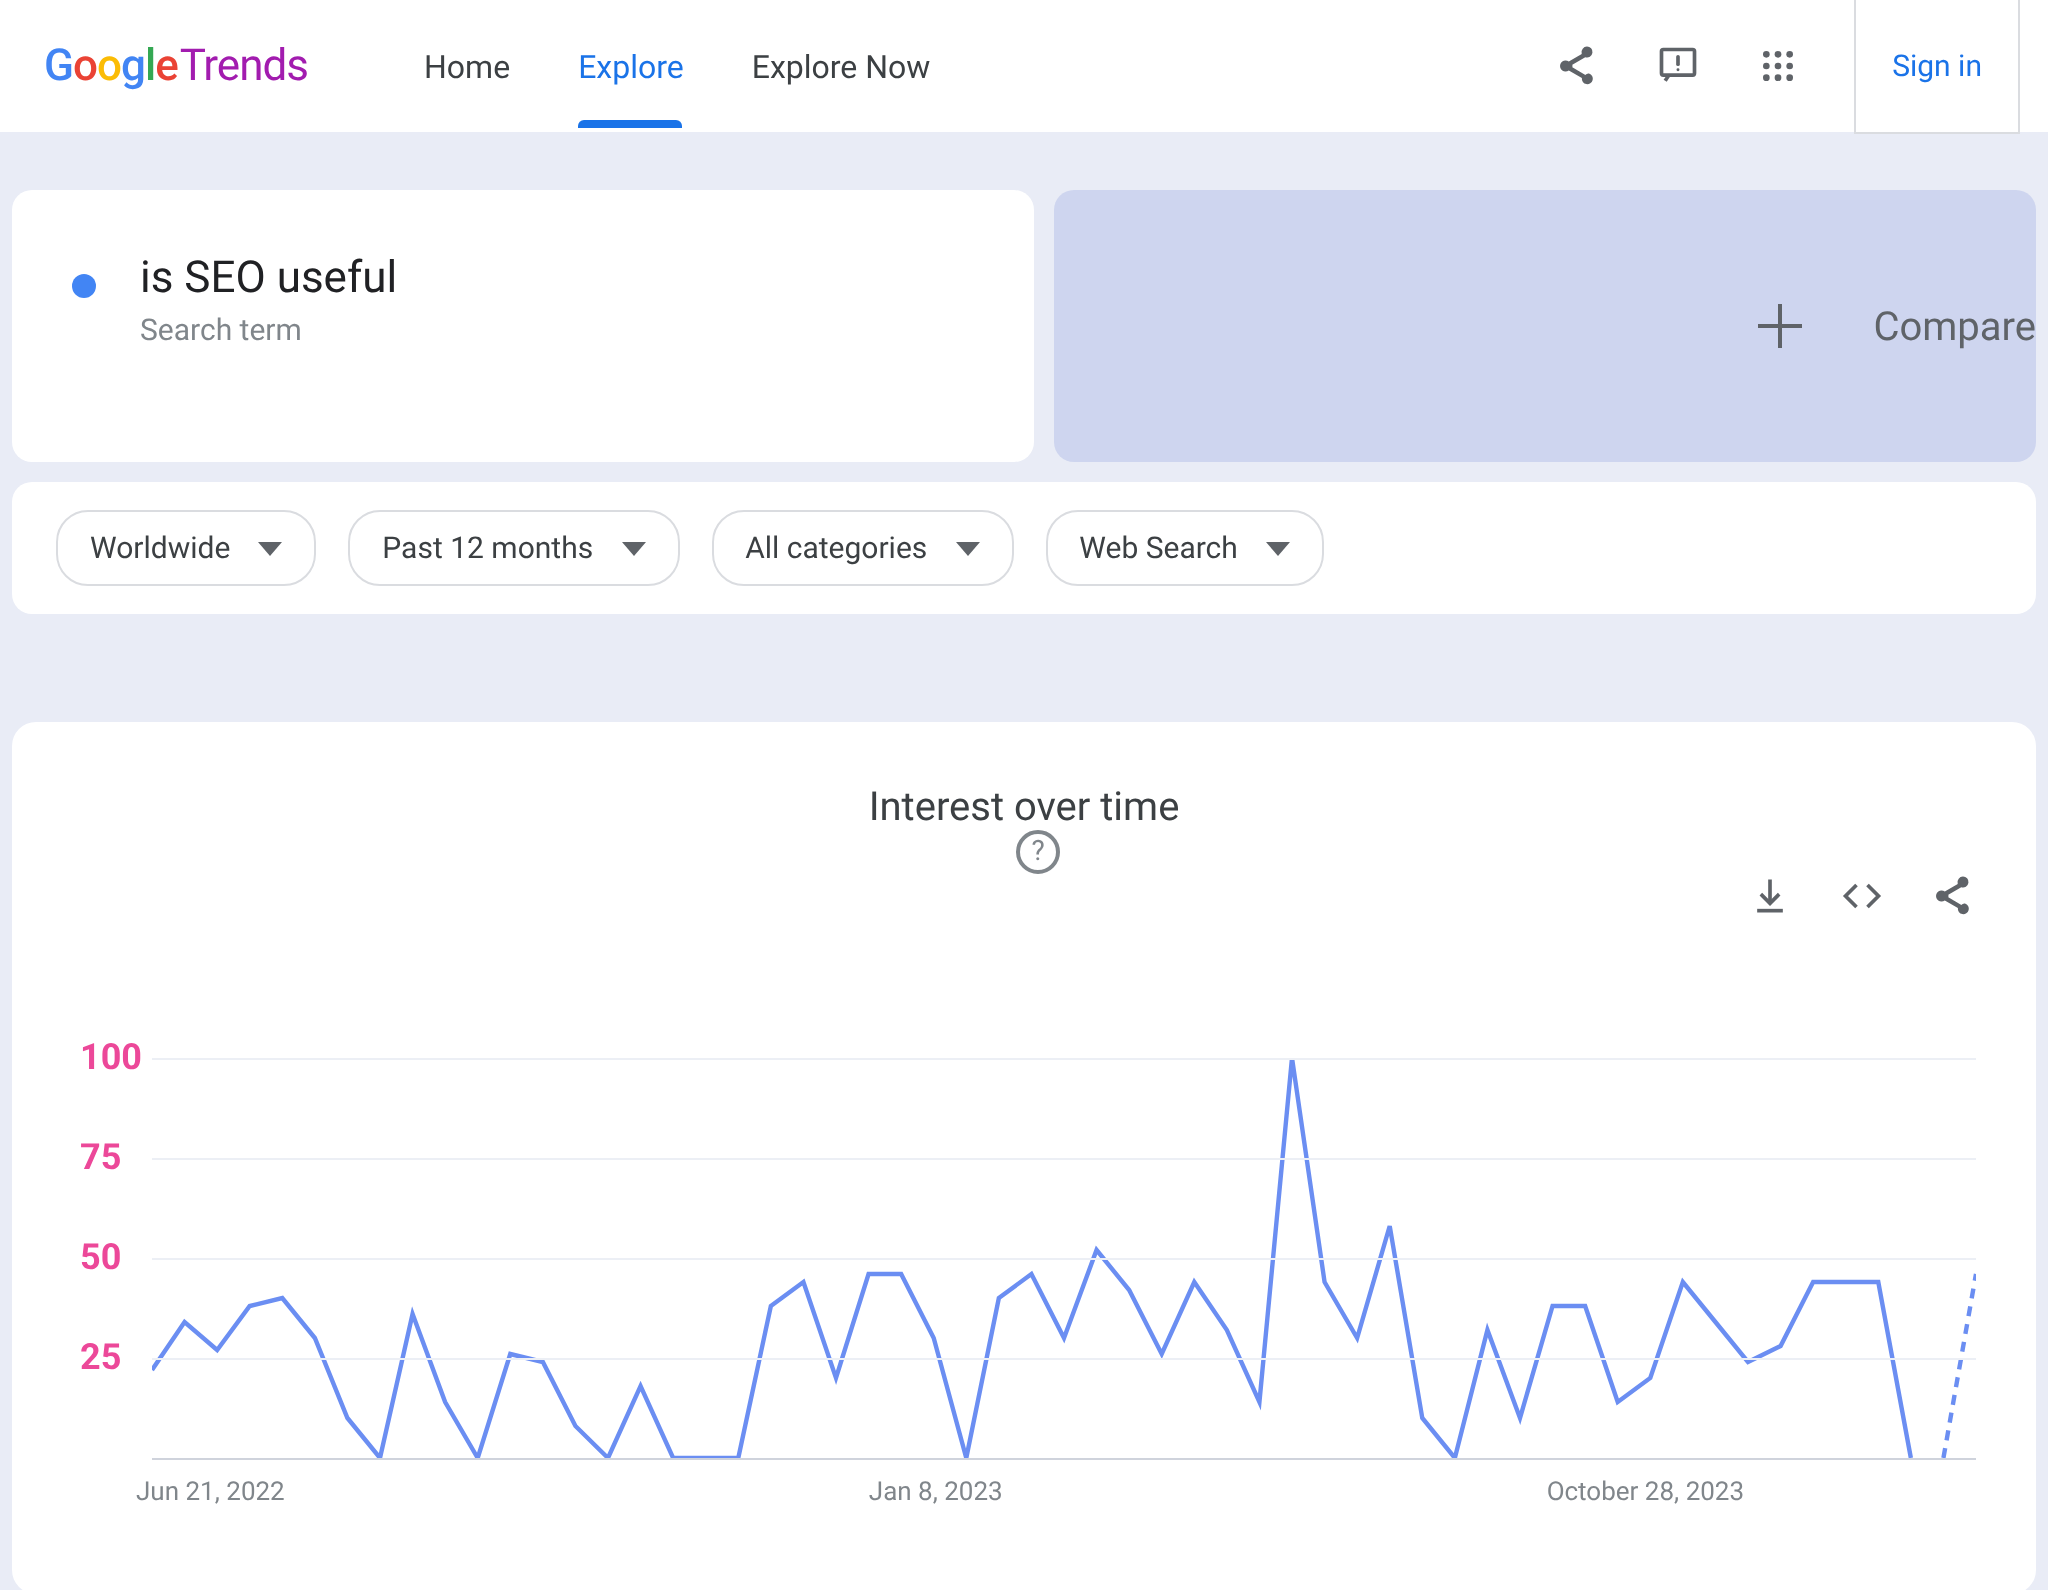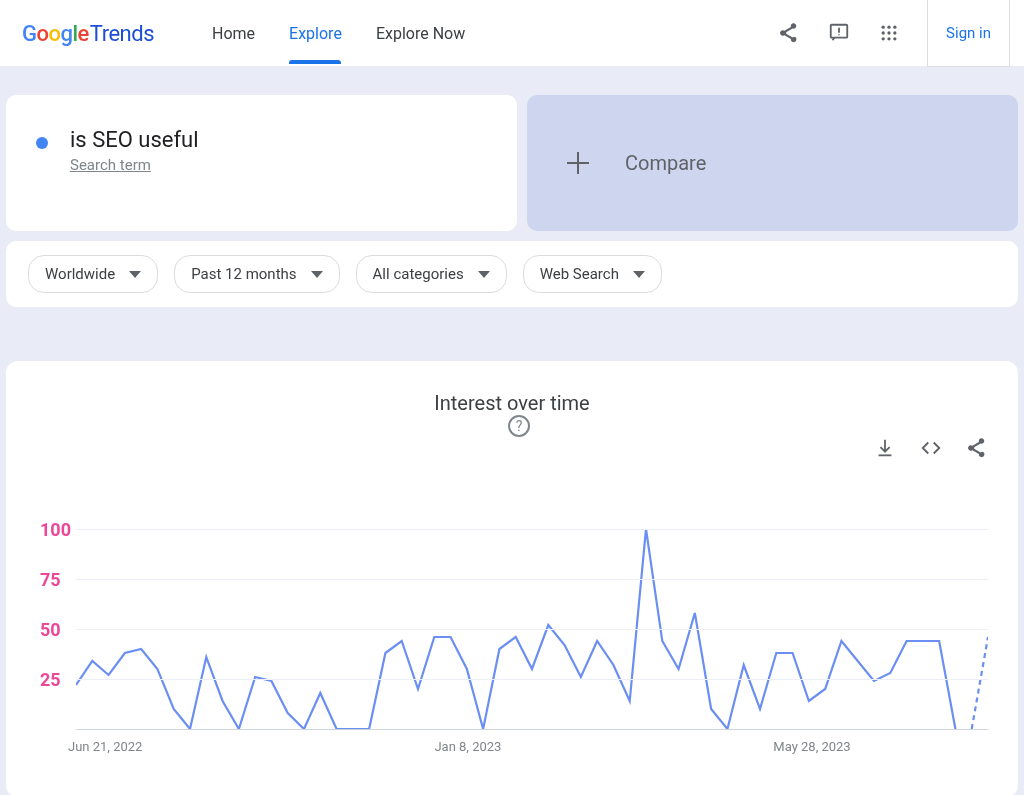--- a/index.html
+++ b/index.html
@@ -22,21 +22,21 @@
   .logo {
     display: flex;
     align-items: baseline;
     font-size: 22px;
     letter-spacing: -0.5px;
     margin-right: 58px;
   }
   .logo-google span { font-weight: 500; }
   .g1 { color:#4285F4; } .g2 { color:#EA4335; } .g3 { color:#FBBC05; }
   .g4 { color:#4285F4; } .g5 { color:#34A853; } .g6 { color:#EA4335; }
-  .logo-trends { color:#1d4ed8; font-weight: 400; margin-left:1px; }
+  .logo-trends { color:#a21caf; font-weight: 400; margin-left:1px; }
 
   .nav { display:flex; gap: 34px; }
   .nav-item {
     font-size: 16px;
     color:#3c4043;
     padding: 20px 0;
     cursor: pointer;
     position: relative;
   }
   .nav-item.active { color:#1a73e8; }
@@ -71,29 +71,29 @@
     background:#fff;
     border-radius:10px;
     padding: 32px 30px;
     min-height:136px;
     display:flex;
     align-items:flex-start;
     gap:22px;
   }
   .term-dot { width:12px; height:12px; border-radius:50%; background:#4285F4; margin-top:10px; }
   .term-title { font-size:22px; color:#202124; }
-  .term-sub { font-size:15px; color:#80868b; margin-top:4px;text-decoration:underline; }
+  .term-sub { font-size:15px; color:#80868b; margin-top:4px; }
 
   .compare-card {
     flex:1;
     background:#ced5ef;
     border-radius:10px;
     display:flex;
     align-items:center;
-    justify-content:flex-start;
+    justify-content:flex-end;
     padding-left:40px;
     gap:36px;
     color:#5f6368;
     font-size:20px;
     cursor:pointer;
   }
   .plus {
     width:22px; height:22px;
     position:relative;
   }
@@ -296,16 +296,16 @@
         <div class="gridline" style="top: 100px;"></div>
         <div class="ylabel" style="top: 100px;">50</div>
         <div class="gridline" style="top: 50px;"></div>
         <div class="ylabel" style="top: 50px;">75</div>
         <div class="gridline" style="top: 0px;"></div>
         <div class="ylabel" style="top: 0px;">100</div>
       </div>
     <div class="xaxis" id="xaxis">
         <span class="xlabel" style="left: 0%;">Jun 21, 2022</span>
         <span class="xlabel" style="left: 40%;">Jan 8, 2023</span>
-        <span class="xlabel" style="left: 77%;">May 28, 2023</span>
+        <span class="xlabel" style="left: 77%;">October 28, 2023</span>
       </div>
   </div>
 </div>
 
 </body></html>

